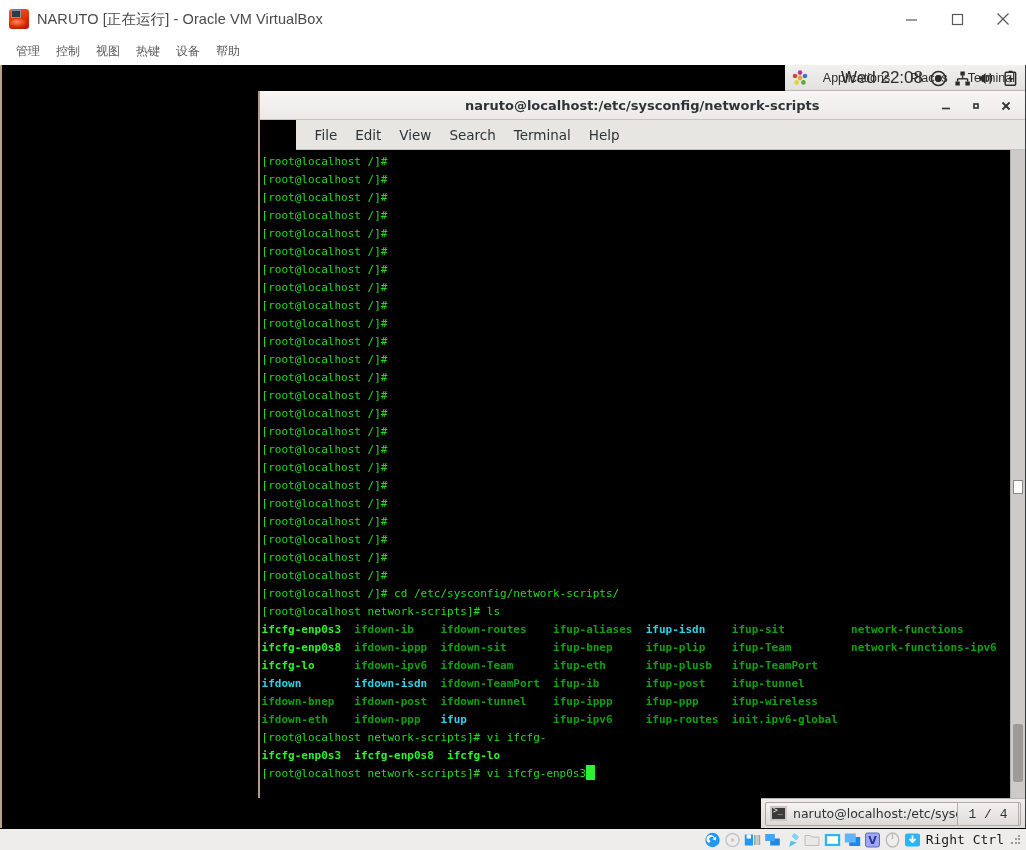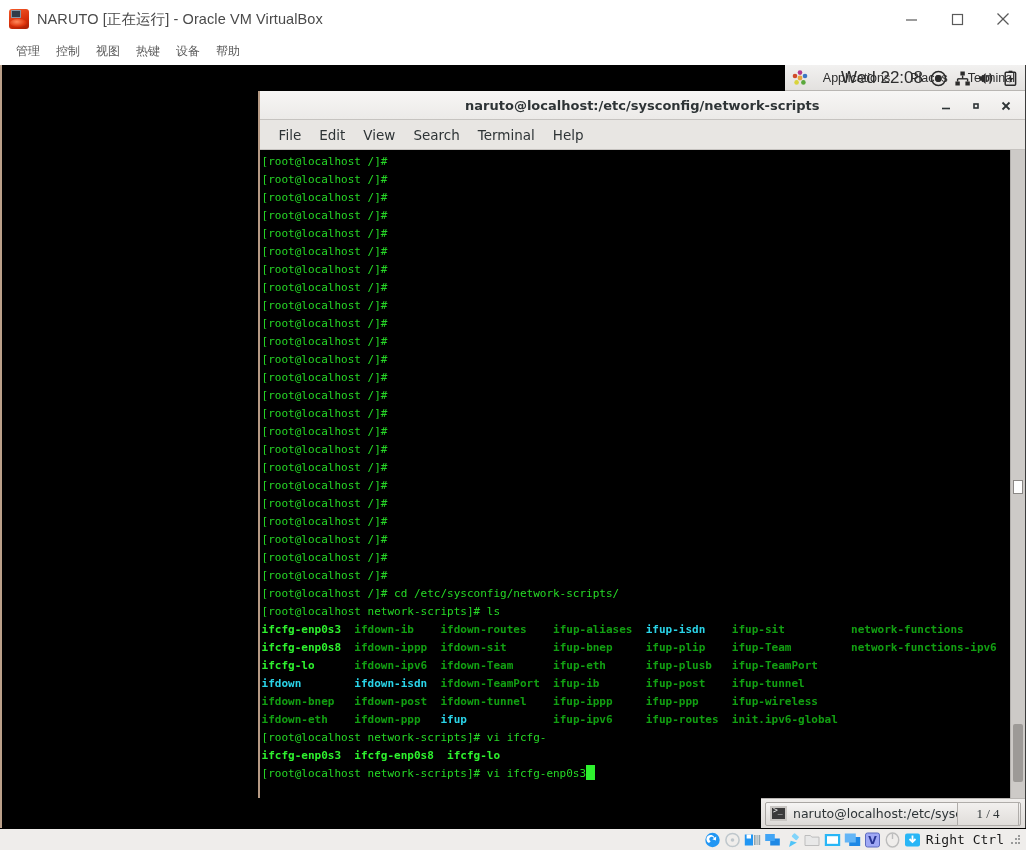--- a/index.html
+++ b/index.html
@@ -128,20 +128,21 @@
     width: 30px; height: 29px;
     display: flex; align-items: center; justify-content: center;
     color: #2e3436;
   }
   #term-menubar {
     height: 30px; flex: 0 0 30px;
     background: #e8e6e3;
     border-bottom: 1px solid #c6c3c0;
     display: flex; align-items: center;
     padding-left: 10px;
+    margin-left: 36px;
   }
   .term-menu-item {
     font-size: 13.5px; color: #2e3436;
     padding: 2px 9px;
     font-family: "DejaVu Sans", "Liberation Sans", sans-serif;
     white-space: nowrap;
   }
 
   
   #term-body {
@@ -219,21 +220,21 @@
     white-space: nowrap; overflow: hidden; text-overflow: ellipsis;
     font-family: "DejaVu Sans", "Liberation Sans", sans-serif;
   }
   #workspace-indicator {
     position: absolute; right: 6px; top: 3px;
     width: 62px; height: 24px;
     background: linear-gradient(#f2f0ee,#e0ddda);
     border: 1px solid #b0adaa;
     display: flex; align-items: center; justify-content: center;
     font-size: 13px; color: #2e3436;
-    font-family: Liberation Serif, serif;
+    font-family: Liberation Mono, monospace;
   }
 
   
   #vbox-statusbar {
     height: 22px; flex: 0 0 22px;
     background: #efedeb;
     display: flex; align-items: center; justify-content: flex-end;
     gap: 3px; padding-right: 4px;
     border-top: 1px solid #000;
   }

